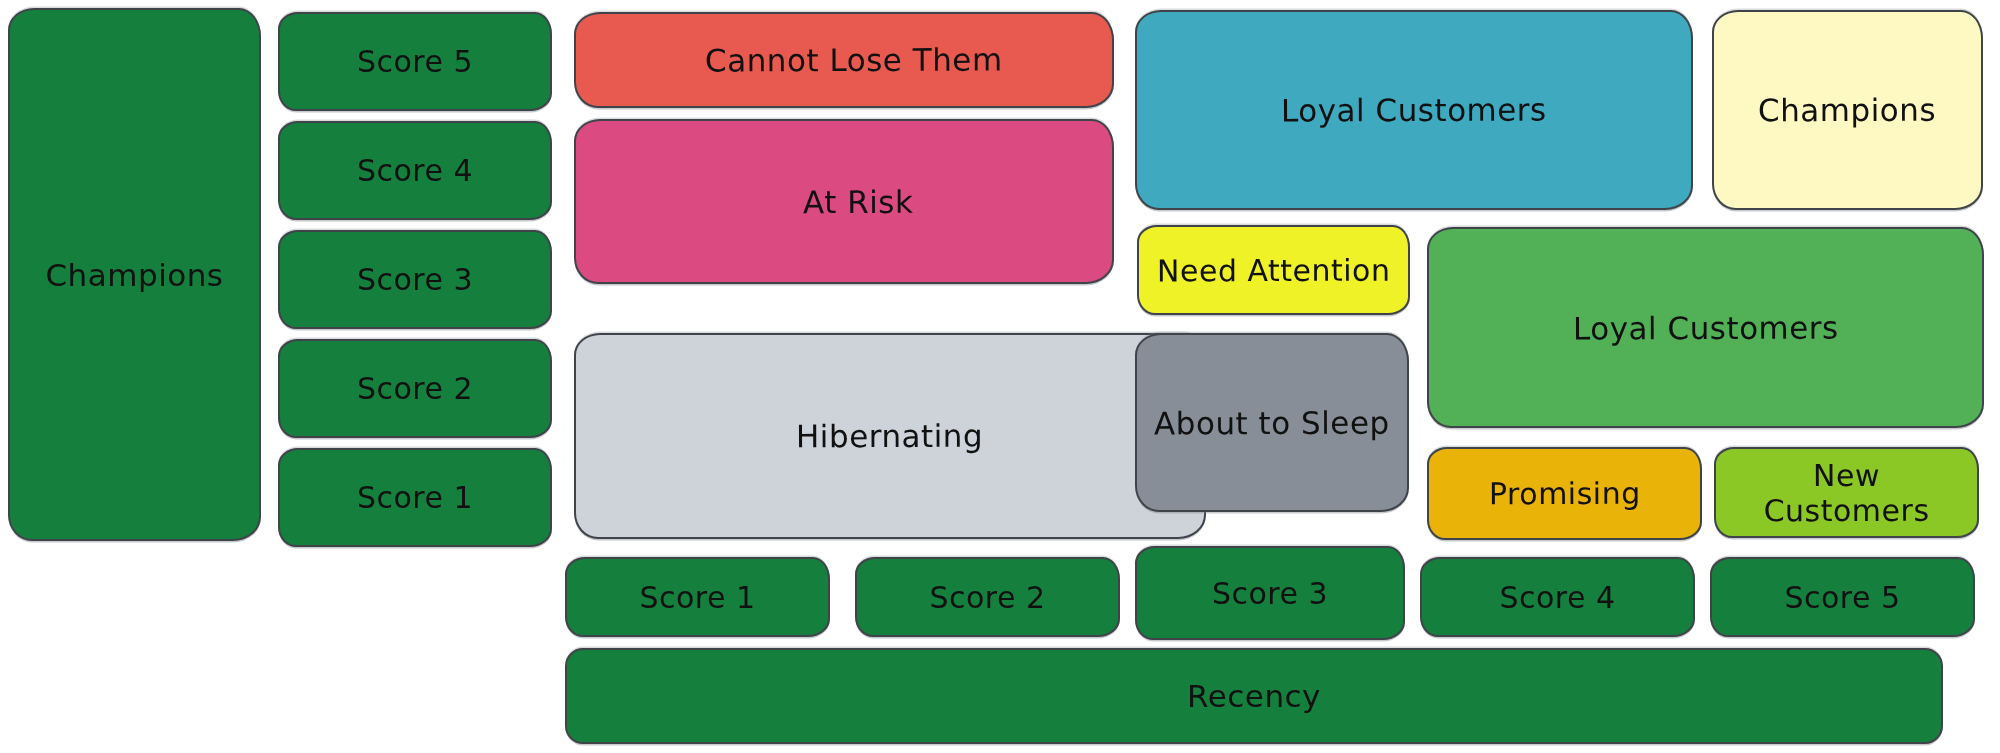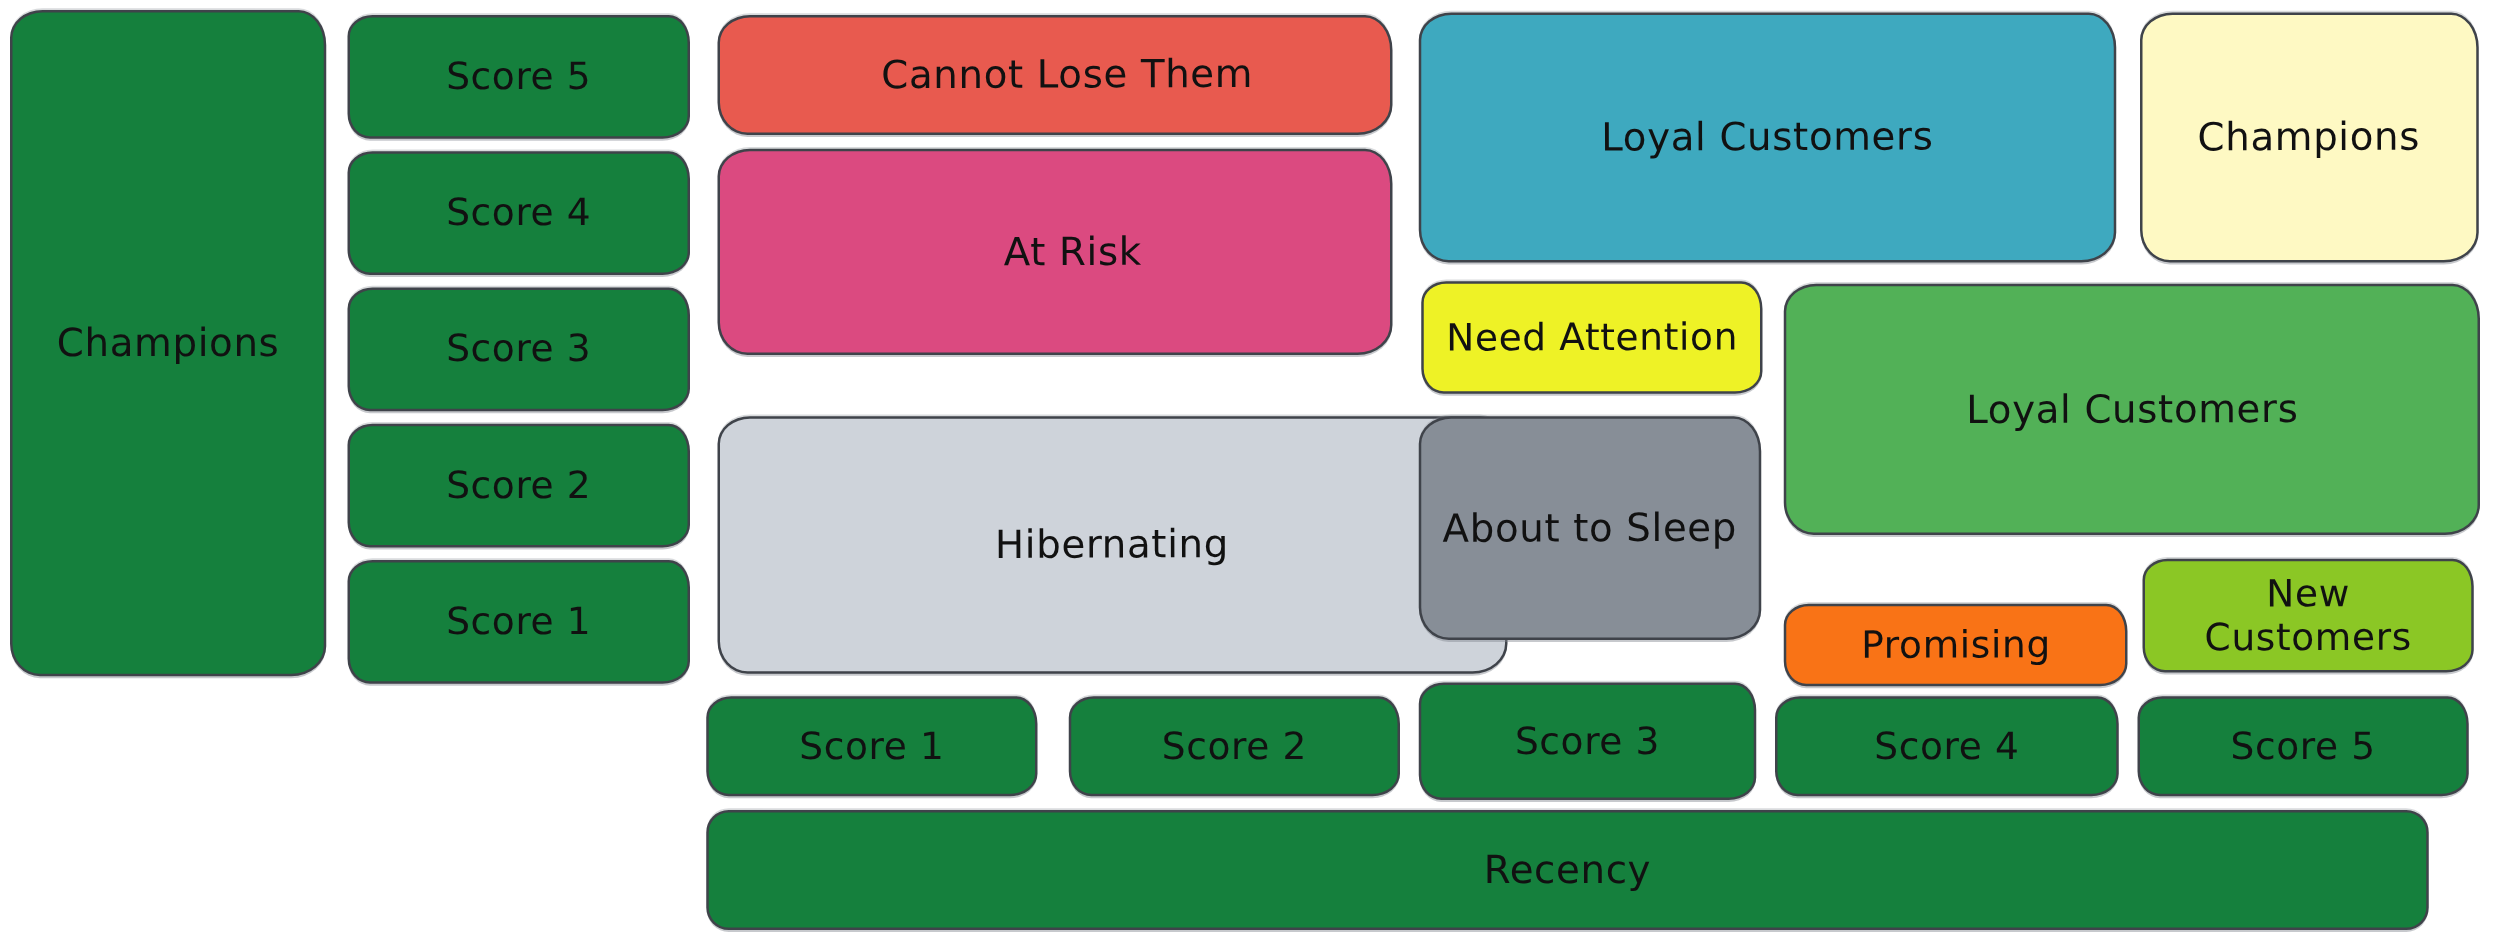--- a/index.html
+++ b/index.html
@@ -77,21 +77,21 @@
   </div>
 
   <div class="box seg small" style="left: 1137px; top: 225px; width: 273px; height: 90px; background: rgb(238, 242, 38);">
     <span class="label-text">Need Attention</span>
   </div>
 
   <div class="box seg" style="left: 1427px; top: 227px; width: 557px; height: 201px; background: rgb(82, 177, 87);">
     <span class="label-text">Loyal Customers</span>
   </div>
 
-  <div class="box seg small" style="left: 1427px; top: 447px; width: 275px; height: 66px; background: #f97316; margin-top: 36px;">
+  <div class="box seg small" style="left: 1427px; top: 447px; width: 275px; height: 93px; background: #eab308;">
     <span class="label-text">Promising</span>
   </div>
 
   <div class="box seg small" style="left: 1714px; top: 447px; width: 265px; height: 91px; background: rgb(139, 199, 37);">
     <span class="label-text">New Customers</span>
   </div>
 
   <div class="box small" style="left:565px;top:557px;width:265px;height:80px">
     <span class="label-text">Score 1</span>
   </div>

